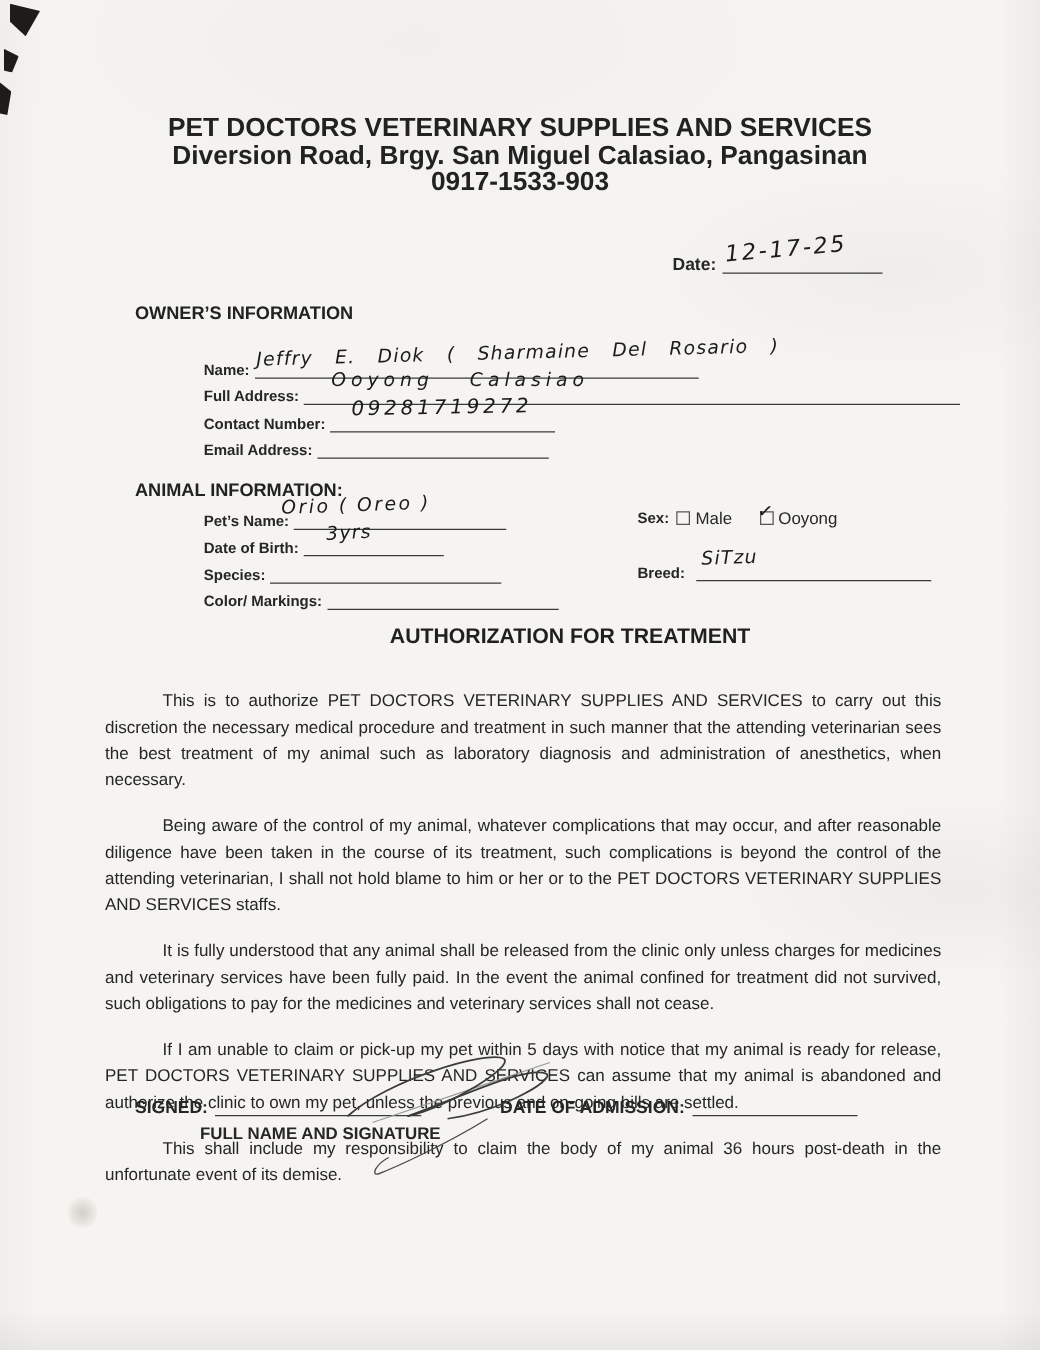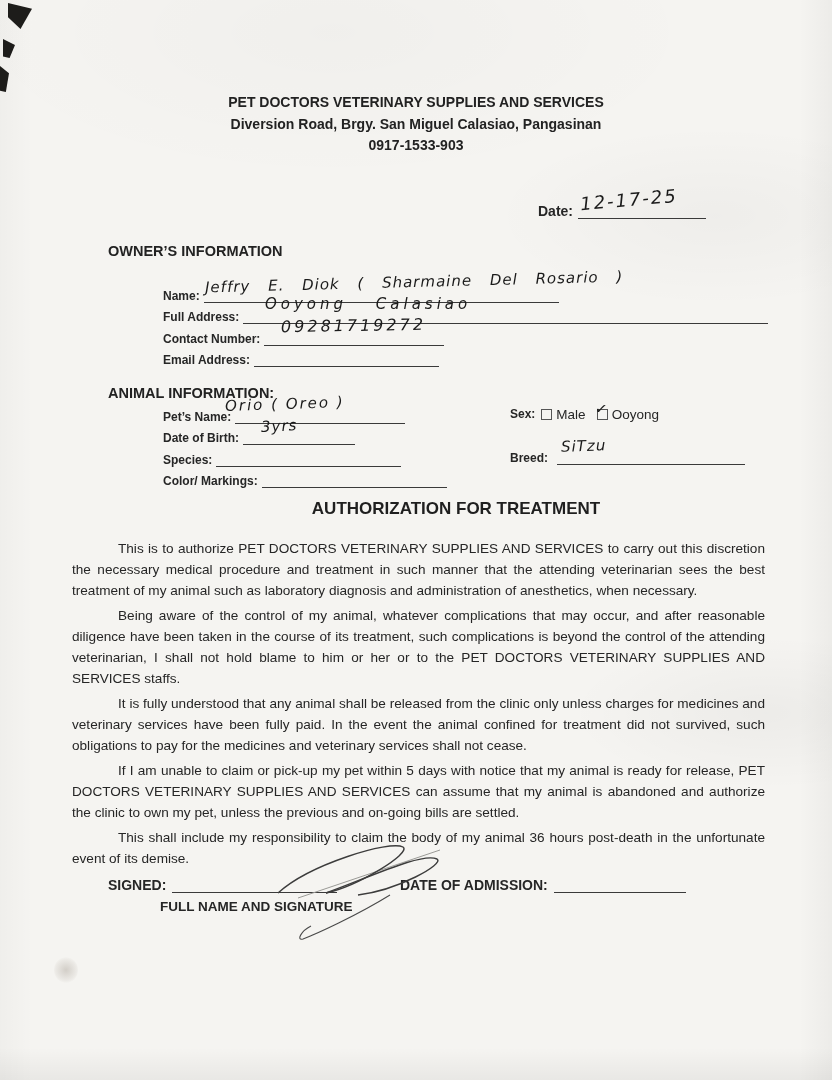--- a/index.html
+++ b/index.html
@@ -17,21 +17,21 @@
       linear-gradient(90deg, rgba(0,0,0,0.022), transparent 4%, transparent 96%, rgba(0,0,0,0.035)),
       linear-gradient(0deg, rgba(0,0,0,0.05), transparent 3%),
       #f5f4f1;
   }
   
   .artifact{position:absolute;background:#1d1c1a;}
   .a1{left:8px;top:3px;width:24px;height:26px;clip-path:polygon(0 0,100% 22%,52% 100%,0 55%);}
   .a2{left:3px;top:39px;width:12px;height:19px;clip-path:polygon(0 0,100% 32%,55% 100%,0 92%);}
   .a3{left:0;top:66px;width:9px;height:26px;clip-path:polygon(0 0,100% 28%,65% 100%,0 95%);}
   
-  .header{position:absolute;top:92px;left:0;width:100%;text-align:center;font-weight:bold;font-size:14px;line-height:21.5px;color:#222;}
+  .header{position:absolute;top:92px;left:0;width:100%;text-align:center;font-weight:bold;font-size:21px;line-height:21.5px;color:#222;}
   
   .date-row{position:absolute;top:203px;left:538px;width:168px;display:flex;align-items:flex-end;}
   .date-row .lbl{font-weight:bold;font-size:14px;}
   .uline{display:inline-block;border-bottom:1.4px solid #3a3a3a;height:15px;}
   .date-row .uline{flex:1;margin-left:5px;}
   .hand{
     position:absolute;
     font-family:"DejaVu Sans", sans-serif;
     font-style:italic;
     color:#1b1b1b;
@@ -55,29 +55,29 @@
   .hand-address{left:102px;top:14px;font-size:15px;letter-spacing:4px;word-spacing:20px;}
   .hand-contact{left:118px;top:35px;font-size:16px;letter-spacing:3px;transform:rotate(-1deg);}
   .hand-pet{left:62px;top:-7px;font-size:15px;letter-spacing:2px;transform:rotate(-2deg);}
   .hand-dob{left:98px;top:15px;font-size:15px;letter-spacing:1px;transform:rotate(-3deg);}
   .hand-breed{left:398px;top:35px;font-size:15px;letter-spacing:1px;transform:rotate(-2deg);}
   
   .sexgroup{position:absolute;left:347px;bottom:2px;display:flex;align-items:center;font-size:13.5px;}
   .sexgroup .flabel{padding-right:6px;}
   .cb{display:inline-block;width:9px;height:9px;border:1.2px solid #555;position:relative;margin-right:4px;vertical-align:-1px;}
   .check{position:absolute;left:-3px;top:-10px;font-size:15px;color:#1b1b1b;transform:rotate(8deg);font-family:"DejaVu Sans",sans-serif;}
-  .opt{margin-right:11px;display:flex;align-items:center;}
+  .opt{margin-right:22px;display:flex;align-items:center;}
   .opt:last-child{margin-right:0;}
   .opt .cb-lbl{font-size:13.5px;}
   .breedgroup{position:absolute;left:347px;bottom:2px;display:flex;align-items:flex-end;width:235px;}
   .breedgroup .uline{flex:1;margin-left:5px;}
   
   .auth-title{position:absolute;top:499px;left:0;width:100%;text-align:center;font-weight:bold;font-size:17px;color:#1f1f1f;padding-left:40px;}
   .body-text{position:absolute;top:534px;left:68px;width:701px;font-size:13.6px;line-height:21px;text-align:justify;color:#262626;}
-  .body-text p{margin:4px;text-indent:46px;}
+  .body-text p{margin:16px;text-indent:46px;}
   
   .signed-row{position:absolute;top:877px;left:108px;display:flex;align-items:flex-end;}
   .signed-row .lbl, .admission-row .lbl{font-weight:bold;font-size:14px;}
   .signed-row .uline{width:165px;margin-left:6px;}
   .sig-caption{position:absolute;top:899px;left:160px;font-weight:bold;font-size:13.5px;}
   .admission-row{position:absolute;top:877px;left:400px;display:flex;align-items:flex-end;}
   .admission-row .uline{width:132px;margin-left:6px;}
   .sig-svg{position:absolute;left:240px;top:838px;pointer-events:none;}
   .smudge{position:absolute;left:54px;top:957px;width:24px;height:26px;border-radius:50%;
     background:radial-gradient(circle at 50% 50%, rgba(130,118,104,0.30), rgba(130,118,104,0.08) 60%, transparent 75%);}

